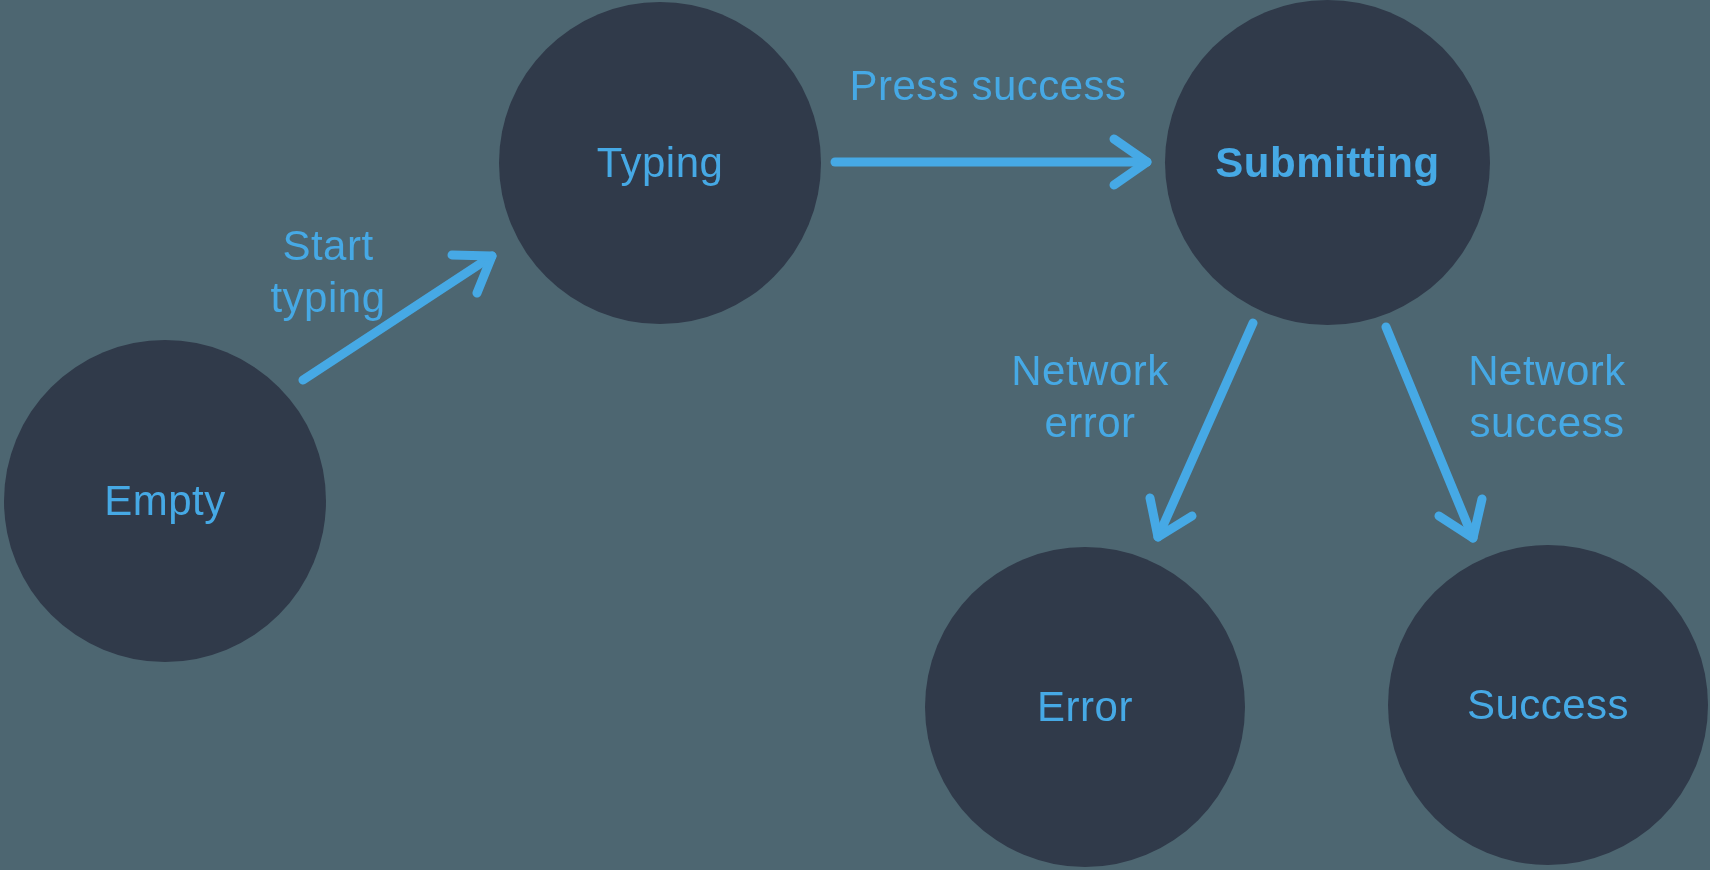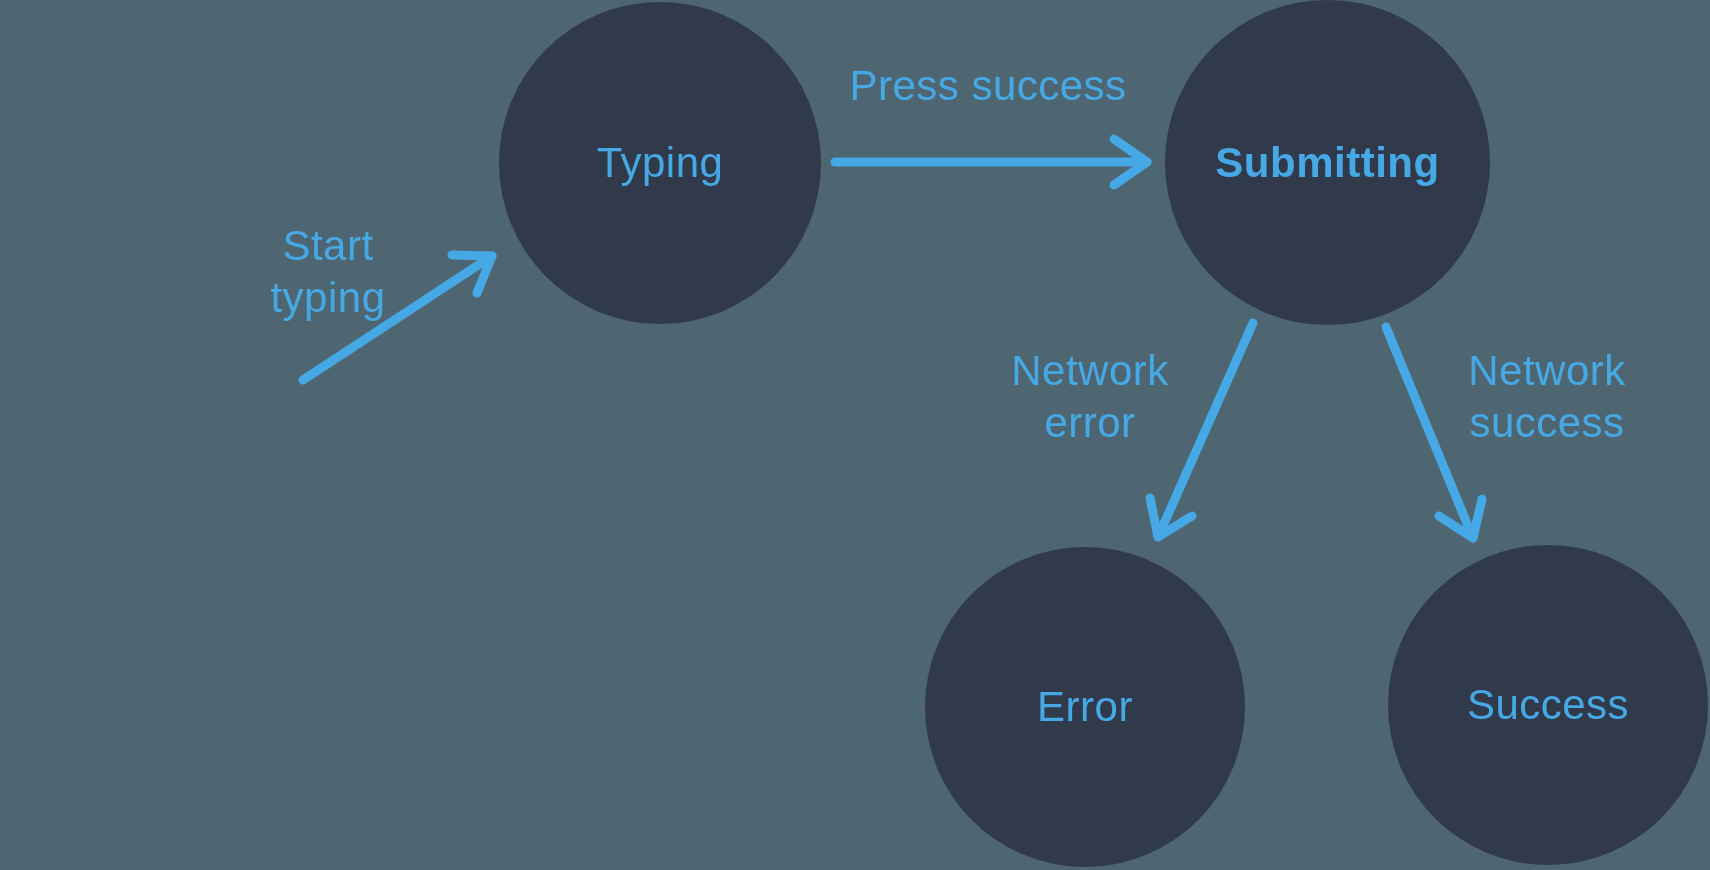--- a/index.html
+++ b/index.html
@@ -80,20 +80,23 @@
     <g>
       <path d="M1253 323 L1158 537"></path>
       <path d="M1192 516 L1158 537 L1150 498"></path>
     </g>
     <g>
       <path d="M1386 327 L1473 538"></path>
       <path d="M1482 499 L1473 538 L1439 516"></path>
     </g>
   </svg>
 
+  <div class="node node-empty">
+    <span class="node-label">Empty</span>
+  </div>
 
   <div class="node node-typing">
     <span class="node-label">Typing</span>
   </div>
 
   <div class="node node-submitting">
     <span class="node-label">Submitting</span>
   </div>
 
   <div class="node node-error">

